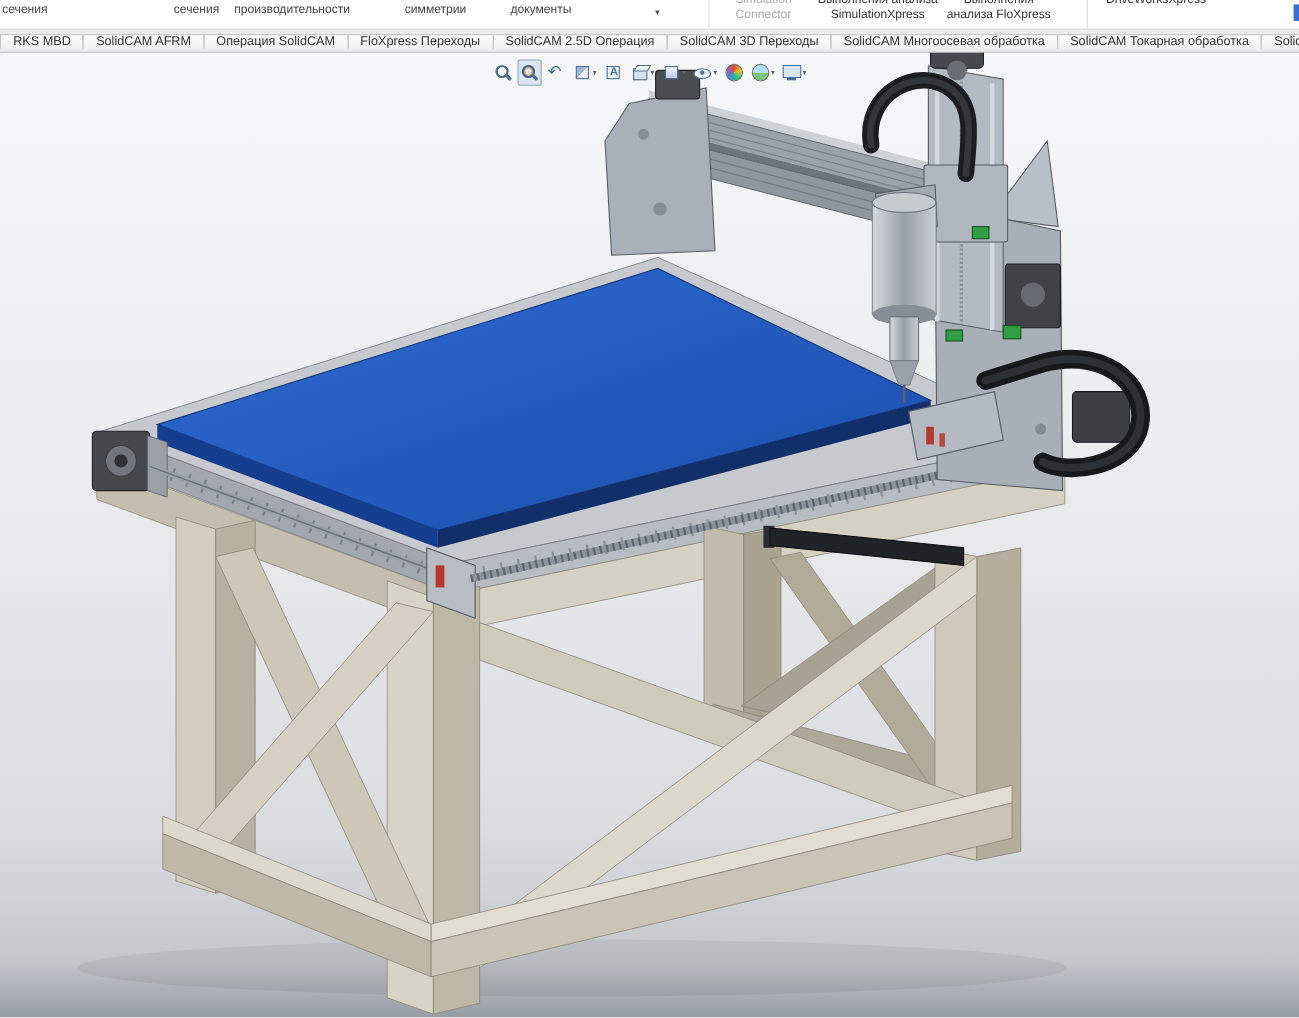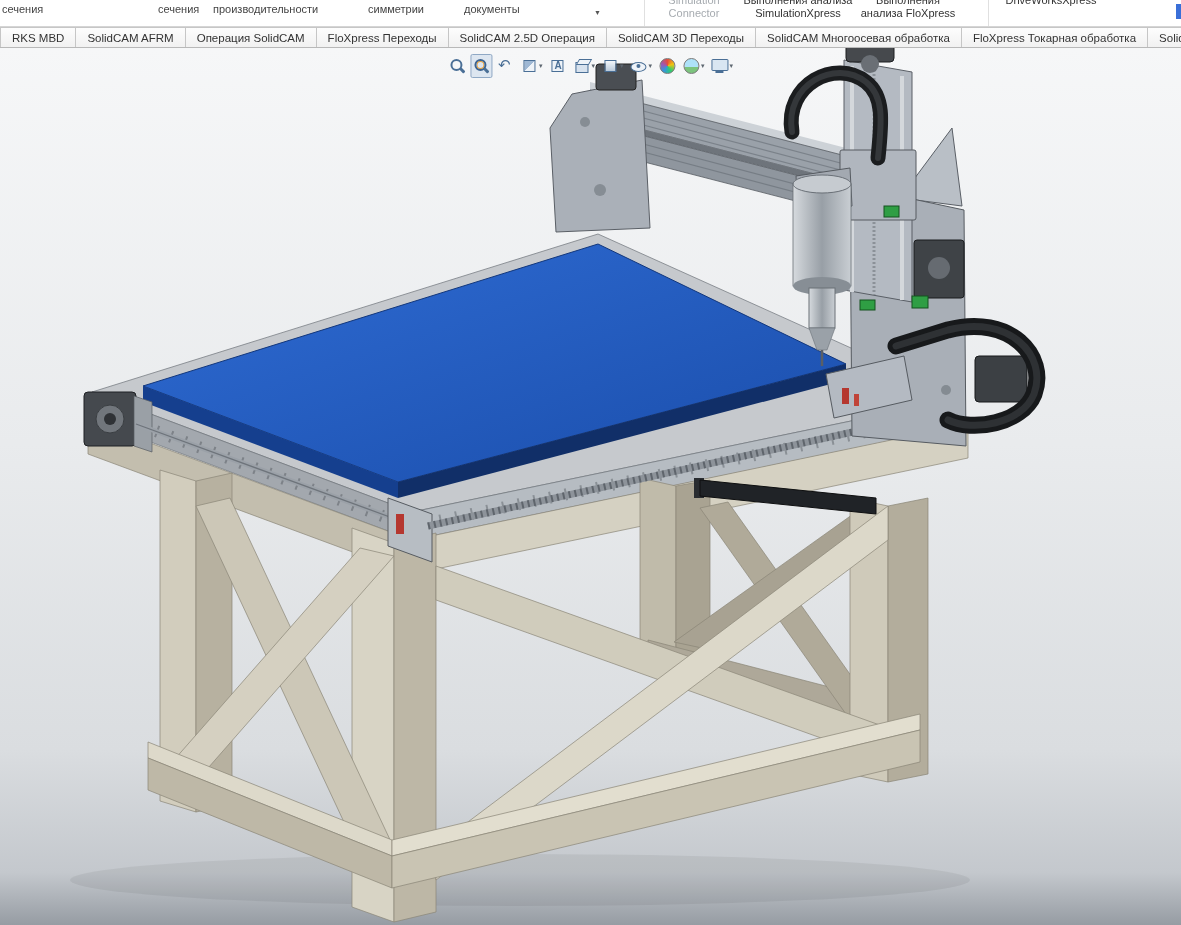--- a/index.html
+++ b/index.html
@@ -17,21 +17,21 @@
     color:#333; white-space:nowrap; }
   .ritem.disabled { color:#a6abb0; }
   .ritem-0{left:648px;width:92px} .ritem-1{left:742px;width:112px}
   .ritem-2{left:852px;width:112px} .ritem-3{left:992px;width:118px}
   .rsep { position:absolute; top:0; width:1px; height:27px; background:#e0e0e0; }
   .rsep-0{left:644px} .rsep-1{left:988px}
   .redge { position:absolute; right:0; top:4px; width:5px; height:15px; background:#3a6fd8; }
 
   
   .tabbar { display:flex; width:1181px; height:21px; background:#ececec;
-    border-bottom:1px solid #b8b8b8; overflow:hidden; }
+    border-bottom:1px solid #b8b8b8; overflow:hidden;align-items:center; }
   .tab { flex:0 0 auto; display:flex; align-items:center; padding:0 11px;
     font-size:11.5px; color:#333; background:linear-gradient(#fdfdfd,#f1f1f1);
     border:1px solid #c6c6c6; border-bottom:none; margin-left:-1px;
     white-space:nowrap; cursor:pointer; }
   .tab:first-child { margin-left:0; }
 
   
   .viewport { position:relative; width:1181px; height:877px;
     background:linear-gradient(180deg,#f6f7f8 0%,#e9ebed 45%,#dadde0 80%,#c4c8cd 94%,#969ca3 100%);
     cursor:crosshair; }
@@ -115,21 +115,21 @@
 </div>
 
 <div class="tabbar" id="tabbar">
     <div class="tab">RKS MBD</div>
     <div class="tab">SolidCAM AFRM</div>
     <div class="tab">Операция SolidCAM</div>
     <div class="tab">FloXpress Переходы</div>
     <div class="tab">SolidCAM 2.5D Операция</div>
     <div class="tab">SolidCAM 3D Переходы</div>
     <div class="tab">SolidCAM Многоосевая обработка</div>
-    <div class="tab">FloXpress Токарная обработка</div>
+    <div class="tab">SolidCAM Токарная обработка</div>
     <div class="tab">SolidCAM Ш</div>
   </div>
 
 <div class="viewport">
 
   <div class="hud" id="hud">
       <div class="hud-btn">
         <span class="ico magnifier"></span>
       </div>
       <div class="hud-btn active">

